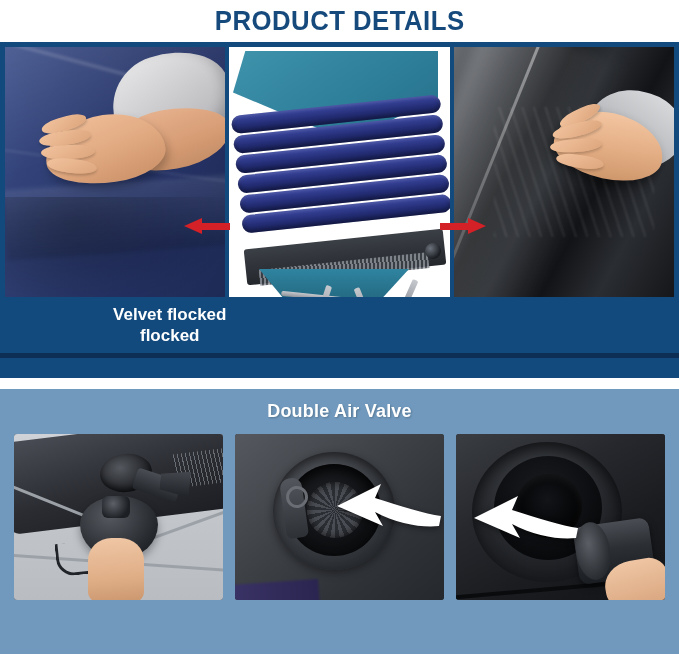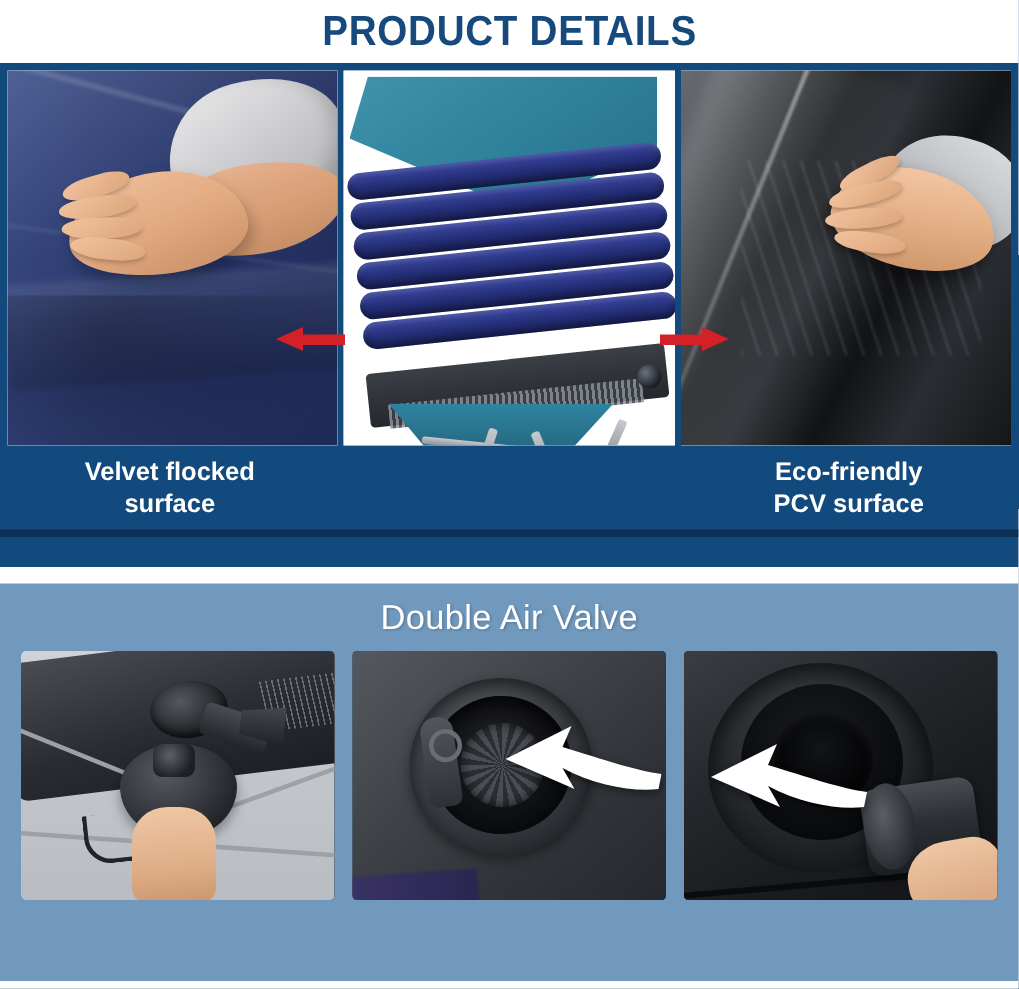--- a/index.html
+++ b/index.html
@@ -260,22 +260,22 @@
     position: relative;
   }
   .subtitle-bar {
     height: 45px;
     display: flex;
     align-items: center;
     justify-content: center;
   }
   .subtitle {
     color: #ffffff;
-    font-size: 23px;
-    font-weight: normal;
+    font-size: 18px;
+    font-weight: bold;
     letter-spacing: 0.2px;
     text-shadow: 1px 1px 2px rgba(0,0,0,0.22);
     font-family: "Liberation Sans", sans-serif;
   }
   .valve-row {
     display: flex;
     gap: 12px;
     padding: 0 14px;
     height: 166px;
     box-sizing: border-box;
@@ -550,31 +550,25 @@
     <div class="red-arrow right">
       <div class="shaft"></div>
       <div class="head"></div>
     </div>
   </div>
 
   <div class="top-captions">
     <div class="cap-cell">
       <div class="cap-text cap-left">
         <div>Velvet flocked</div>
-        <div>surface</div>
+        <div>flocked</div>
       </div>
     </div>
     <div class="cap-cell">
       <div class="cap-text cap-empty">&nbsp;</div>
-    </div>
-    <div class="cap-cell">
-      <div class="cap-text cap-right">
-        <div>Eco-friendly</div>
-        <div>PCV surface</div>
-      </div>
     </div>
   </div>
 
   <div class="top-bottom-rule"></div>
 </div>
 
 <div class="gap-white"></div>
 
 <div class="section-bottom">
 

